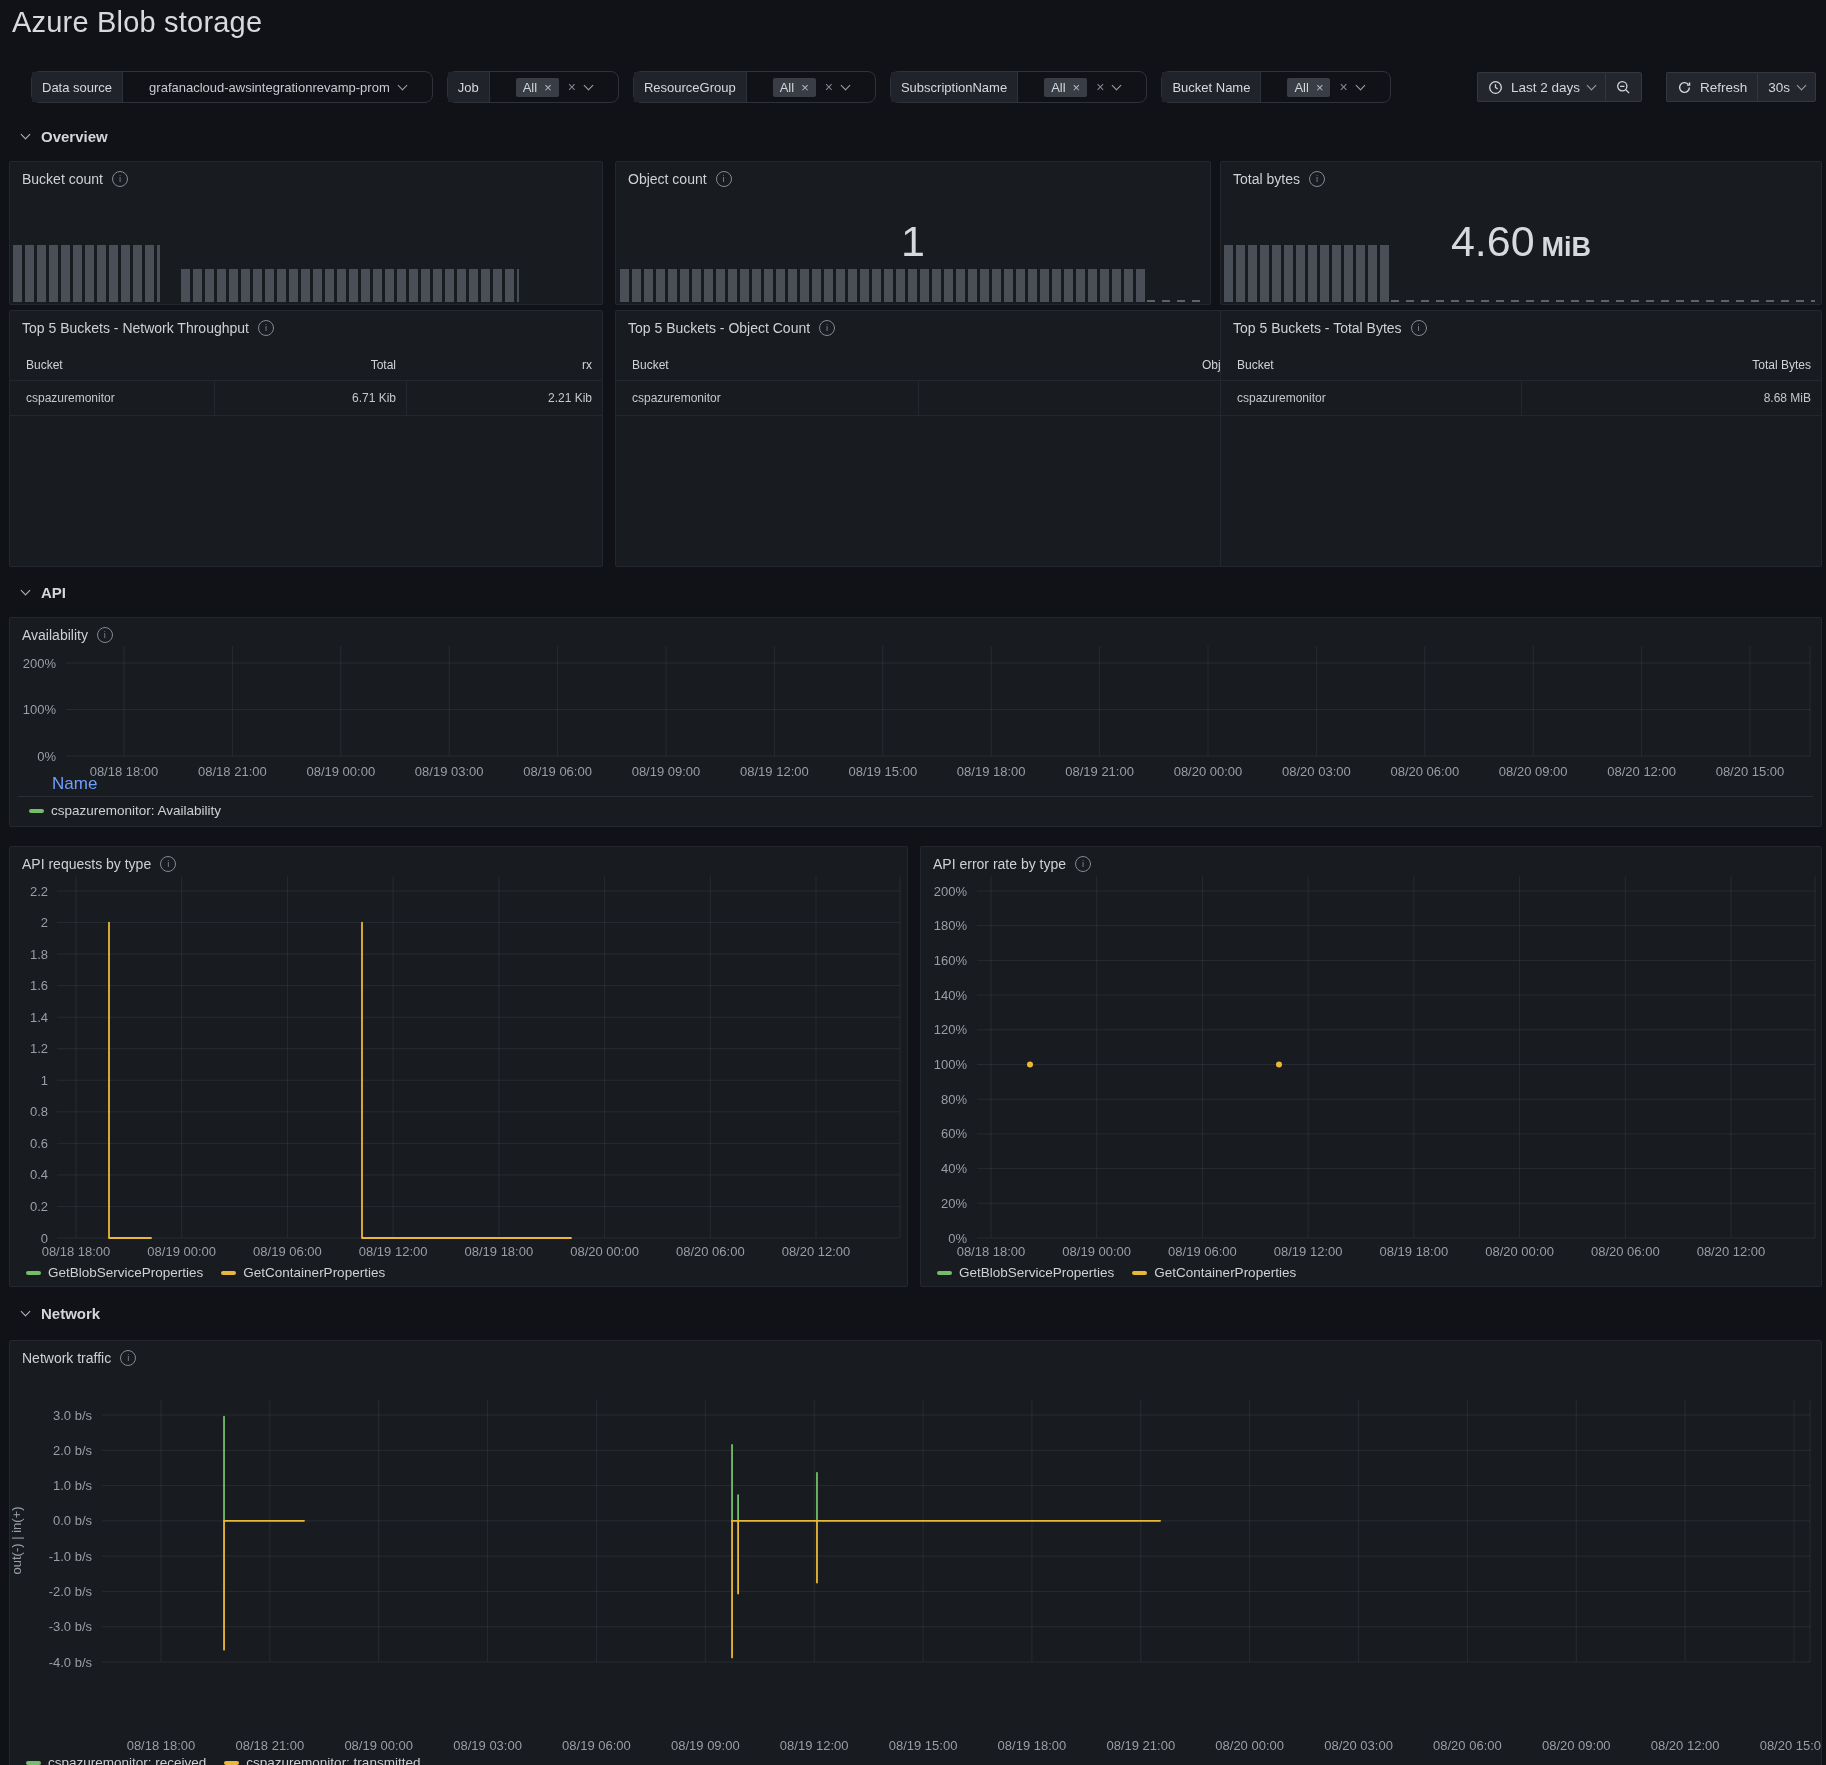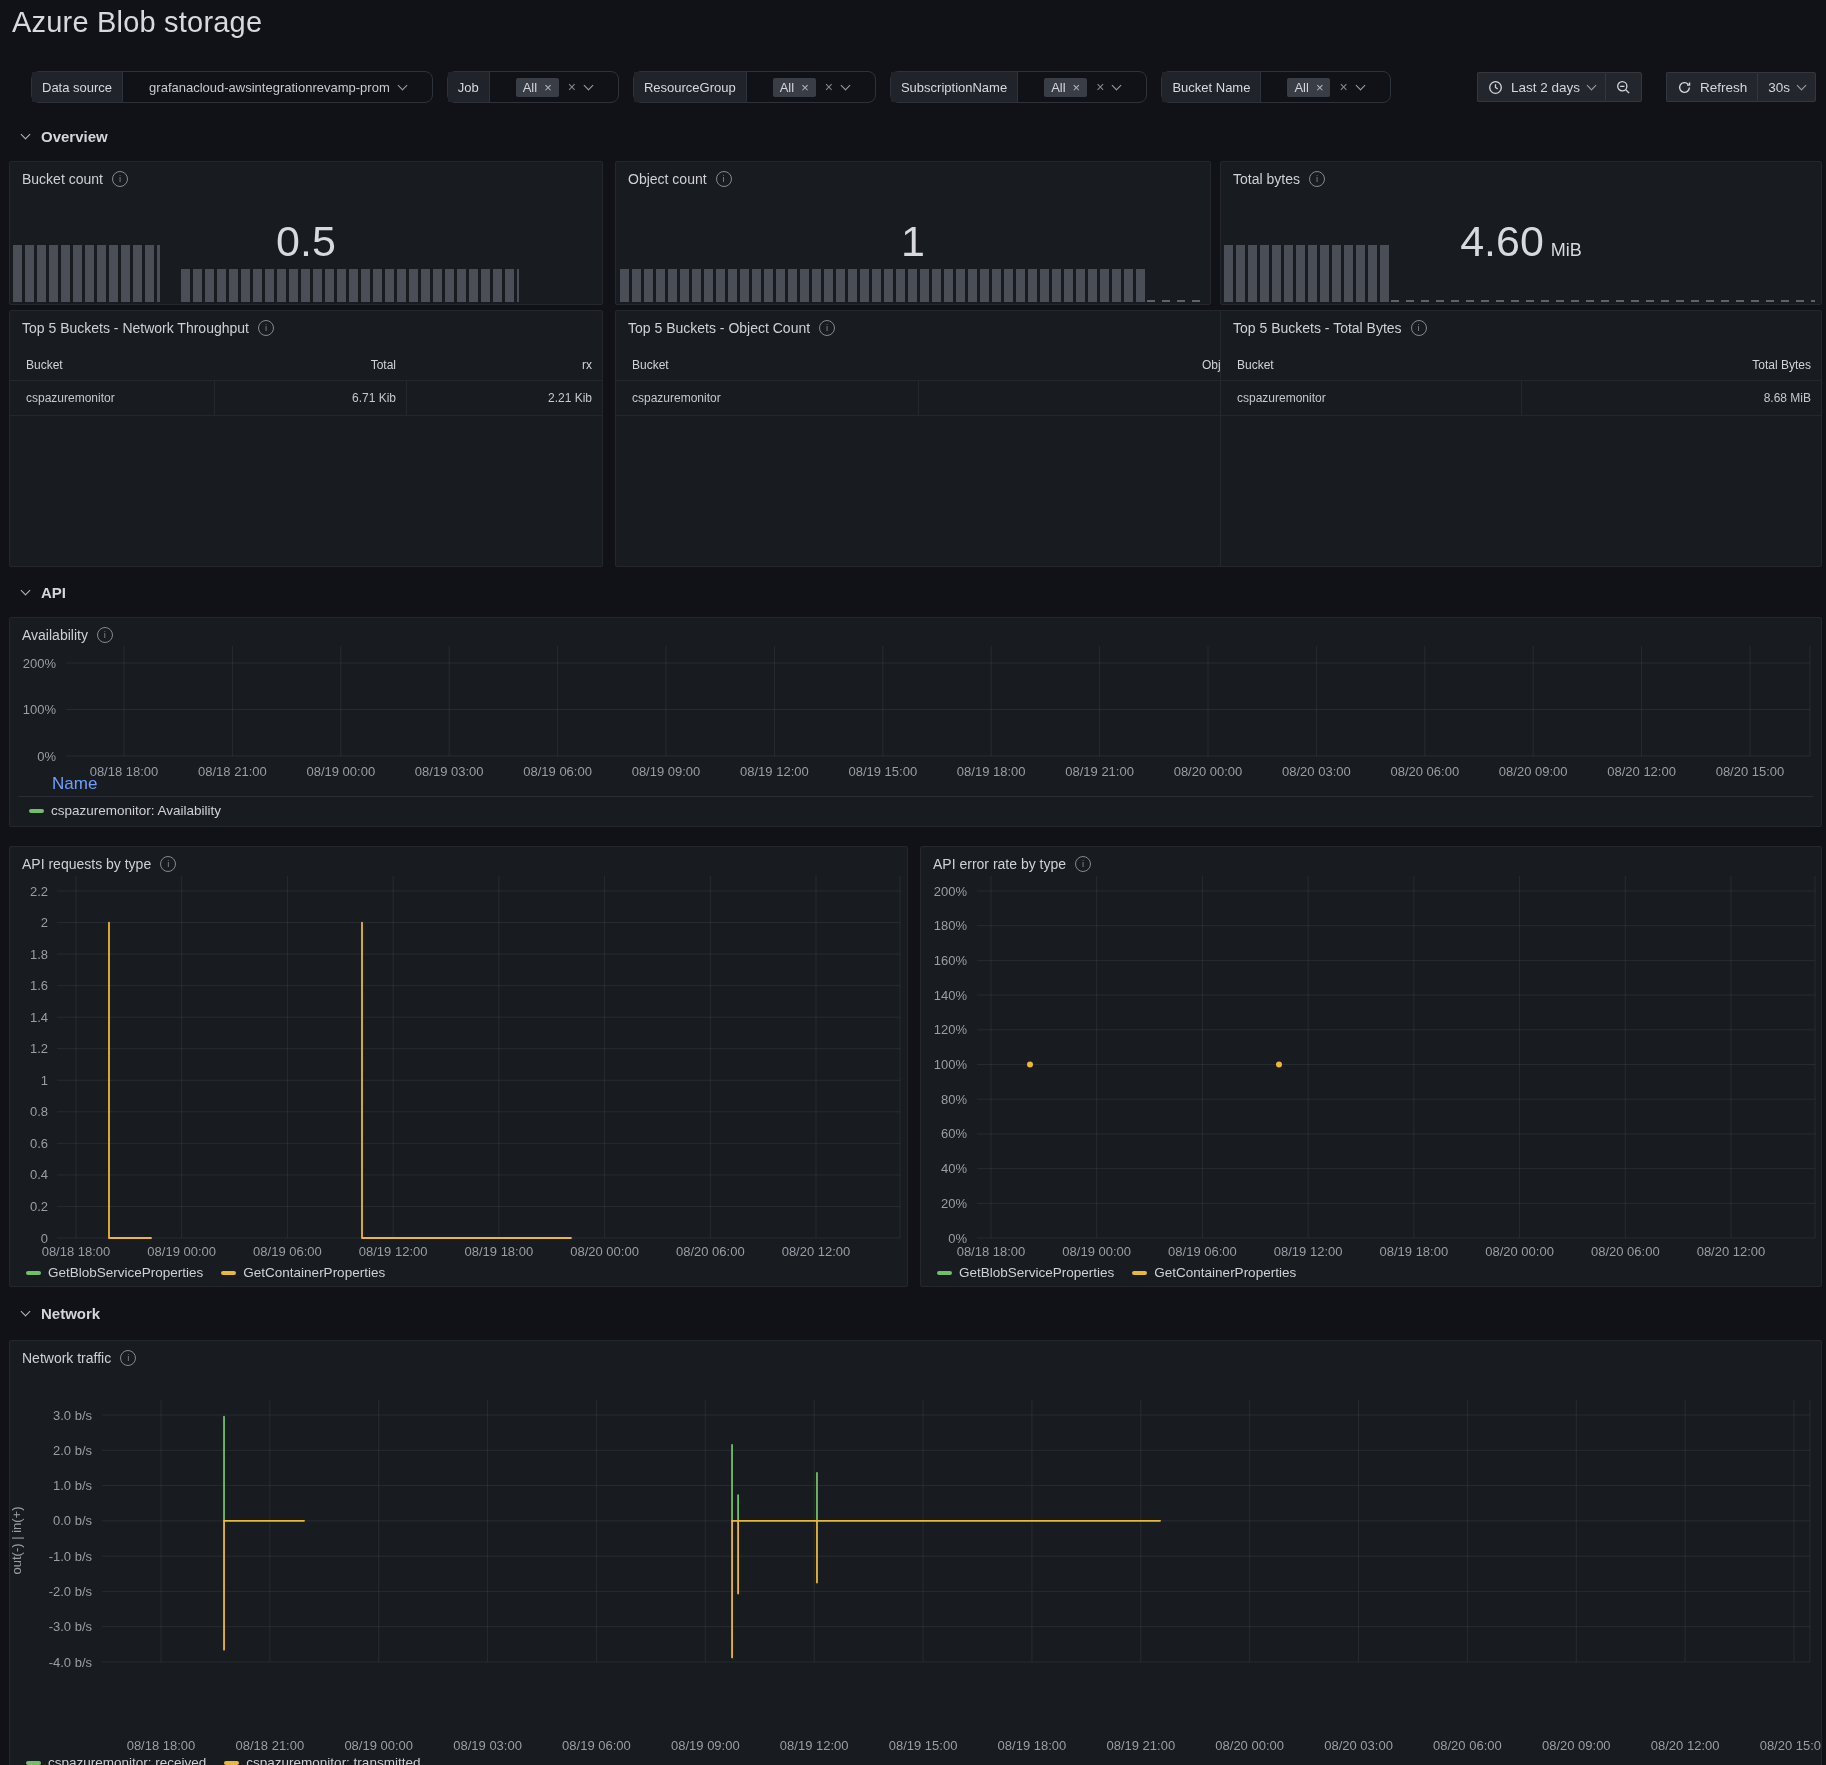--- a/index.html
+++ b/index.html
@@ -31,21 +31,21 @@
   
   .section-head{position:absolute;display:flex;align-items:center;gap:12px;color:#d4d5da;font-size:15px;font-weight:600}
   .section-head .chev{border-color:#b6b9c0;margin-top:-4px}
   
   .panel{position:absolute;background:#181b1f;border:1px solid #24272d;border-radius:2px;box-sizing:border-box;overflow:hidden}
   .ptitle{position:absolute;top:9px;left:12px;display:flex;align-items:center;gap:9px;font-size:14px;font-weight:500;color:#d0d1d7;white-space:nowrap}
   .info-icon{width:14px;height:14px;border:1px solid #85898f;border-radius:50%;color:#85898f;font-size:9.5px;display:inline-flex;align-items:center;justify-content:center;font-style:normal;line-height:1}
   
   .stat-val{position:absolute;top:58px;left:0;right:0;display:flex;justify-content:center;align-items:baseline;gap:7px;color:#d8d9df}
   .stat-val .big{font-size:43px;font-weight:500;line-height:1}
-  .stat-val .unit{font-size:18px;font-weight:400}
+  .stat-val .unit{font-size:27px;font-weight:700}
   .bars{position:absolute;bottom:2px;background-image:repeating-linear-gradient(to right,#4a4e56 0px,#4a4e56 9px,transparent 9px,transparent 12px)}
   .dashline{position:absolute;bottom:2px;height:2px;background-image:repeating-linear-gradient(to right,#5d626b 0 8px,transparent 8px 15px)}
   
   .t5{position:absolute;top:38px;left:0;right:0;font-size:12px}
   .hrow,.brow{display:grid;grid-template-columns:var(--cols);align-items:center}
   .hrow{height:31px}
   .hrow>div{padding:0 10px;font-weight:500;color:#d2d3d9}
   .brow{height:34px;border-top:1px solid #24272d;border-bottom:1px solid #24272d;color:#c7c8ce}
   .brow>div{padding:0 10px;border-left:1px solid #24272d;height:100%;display:flex;align-items:center;box-sizing:border-box}
   .brow>div:first-child{border-left:none}
@@ -173,23 +173,20 @@
 
   <div class="section-head" style="top:128px;left:22px">
     <span class="chev"></span>
     <span>Overview</span>
   </div>
 
   <div class="panel" style="top:161px;left:9px;width:594px;height:144px">
     <div class="ptitle">
         <span>Bucket count</span>
         <span class="info-icon">i</span>
-      </div>
-    <div class="stat-val">
-        <span class="big">0.5</span>
       </div>
     <div class="bars" style="left:3px;width:147px;height:57px"></div>
     <div class="bars" style="left:171px;width:338px;height:33px"></div>
   </div>
 
   <div class="panel" style="top:161px;left:615px;width:596px;height:144px">
     <div class="ptitle">
         <span>Object count</span>
         <span class="info-icon">i</span>
       </div>

